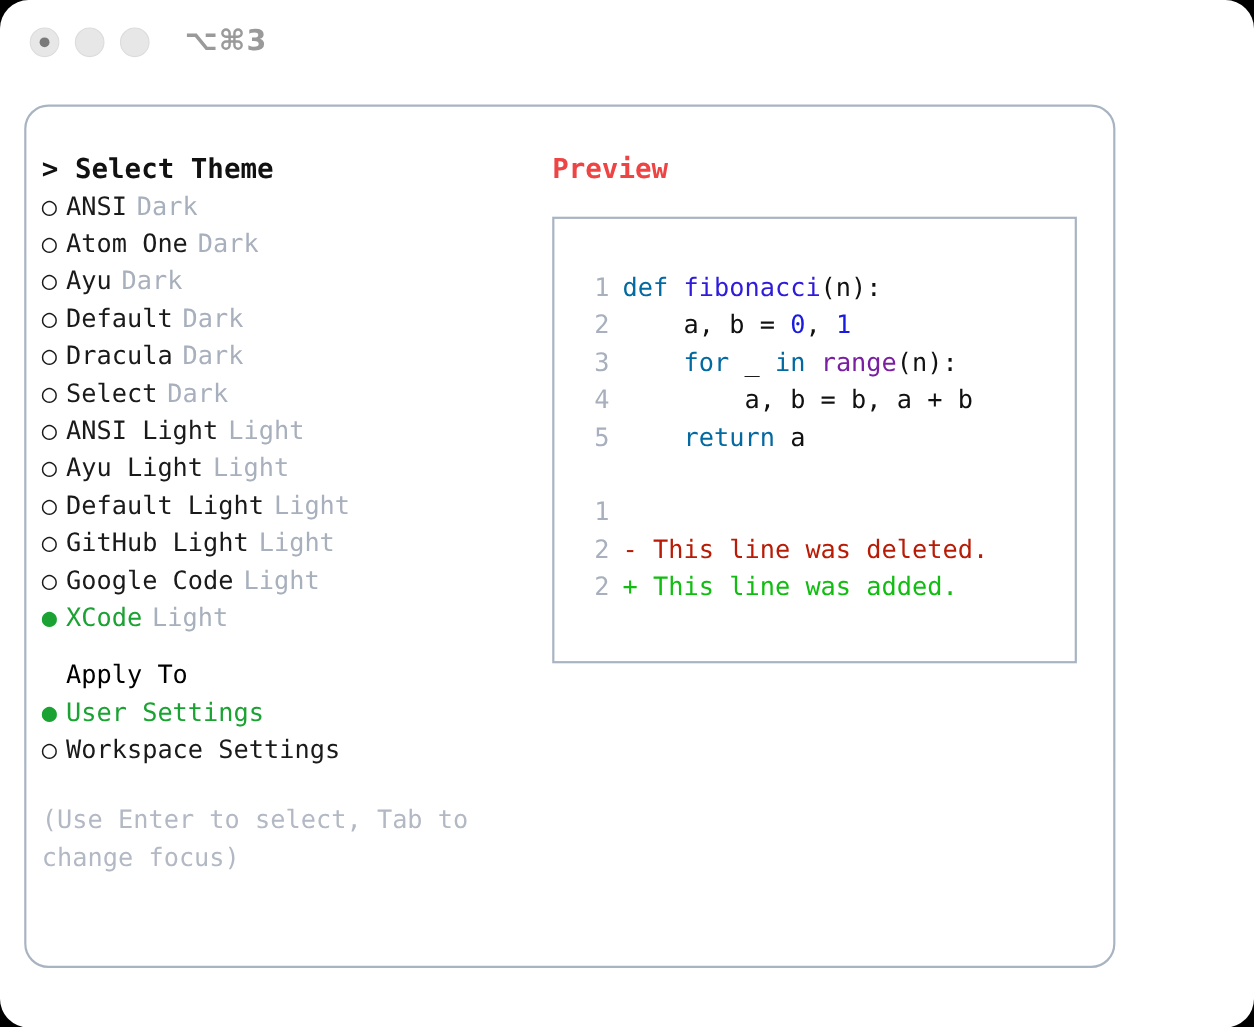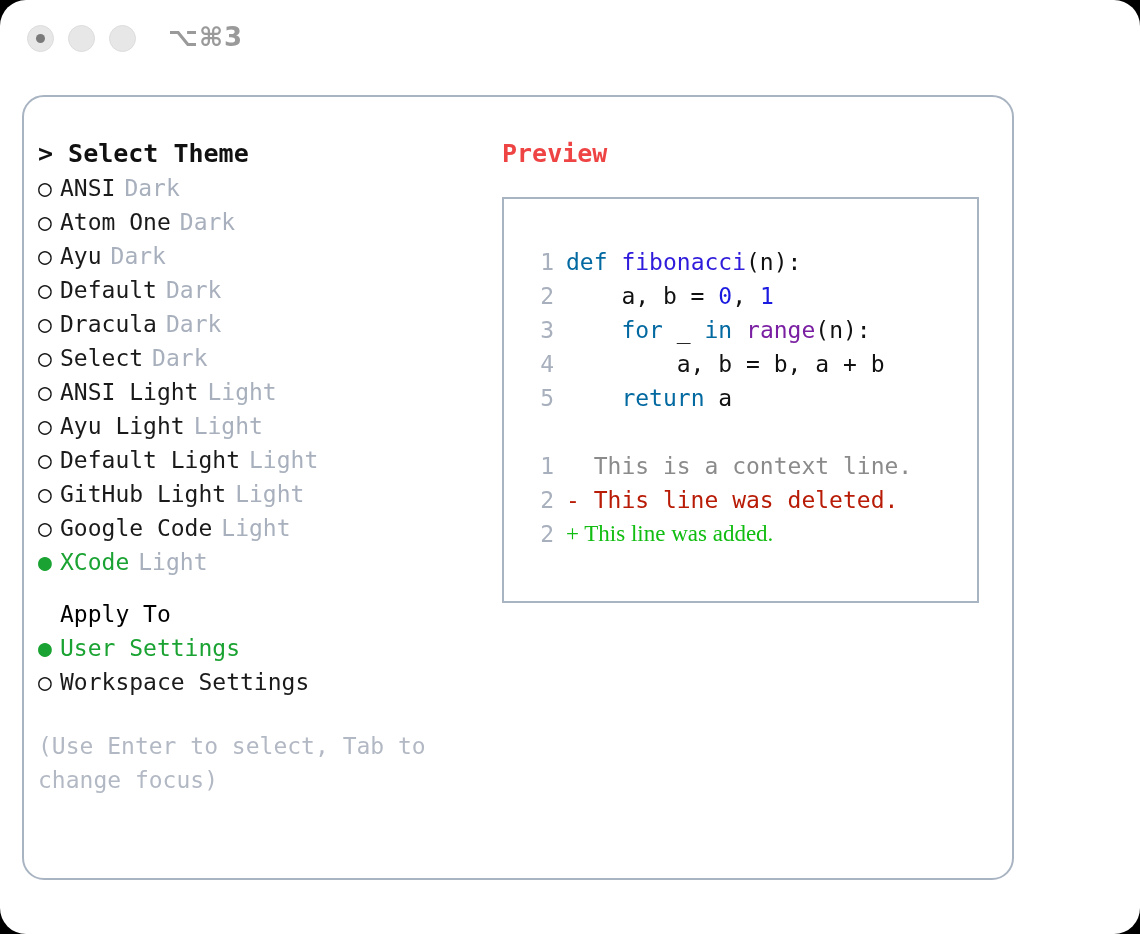--- a/index.html
+++ b/index.html
@@ -175,21 +175,21 @@
   .blank-line { height: 34px; }
 
   
   .tk-kw   { color: #0369a1; }
   .tk-fn   { color: #2e1bdb; }
   .tk-call { color: #7a1fa2; }
   .tk-num  { color: #1a1ae0; }
   .tk-pln  { color: #111111; }
   .tk-ctx  { color: #8b8b8b; }
   .tk-del  { color: #b81b06; }
-  .tk-add  { color: #12bd12; font-family: Liberation Serif, serif; }
+  .tk-add  { color: #12bd12; }
 </style>
 </head>
 <body>
 
 <div class="window">
 
   <div class="titlebar">
     <div class="lights">
       <div class="light active"></div>
       <div class="light"></div>
@@ -233,21 +233,21 @@
       <div class="preview-box">
         <div id="code-block">
             <div class="code-line"><span class="gutter">1</span><span class="code-body"><span class="tk-kw">def </span><span class="tk-fn">fibonacci</span><span class="tk-pln">(n):</span></span></div>
             <div class="code-line"><span class="gutter">2</span><span class="code-body"><span class="tk-pln">    a, b = </span><span class="tk-num">0</span><span class="tk-pln">, </span><span class="tk-num">1</span></span></div>
             <div class="code-line"><span class="gutter">3</span><span class="code-body"><span class="tk-pln">    </span><span class="tk-kw">for</span><span class="tk-pln"> _ </span><span class="tk-kw">in</span><span class="tk-pln"> </span><span class="tk-call">range</span><span class="tk-pln">(n):</span></span></div>
             <div class="code-line"><span class="gutter">4</span><span class="code-body"><span class="tk-pln">        a, b = b, a + b</span></span></div>
             <div class="code-line"><span class="gutter">5</span><span class="code-body"><span class="tk-pln">    </span><span class="tk-kw">return</span><span class="tk-pln"> a</span></span></div>
           </div>
         <div class="blank-line"></div>
         <div id="diff-block">
-            <div class="code-line"><span class="gutter">1</span><span class="code-body tk-ctx">  This is a context line.</span></div>
+            <div class="code-line"><span class="gutter">1</span></div>
             <div class="code-line"><span class="gutter">2</span><span class="code-body tk-del">- This line was deleted.</span></div>
             <div class="code-line"><span class="gutter">2</span><span class="code-body tk-add">+ This line was added.</span></div>
           </div>
       </div>
     </div>
 
   </div>
 </div>
 
 </body></html>

